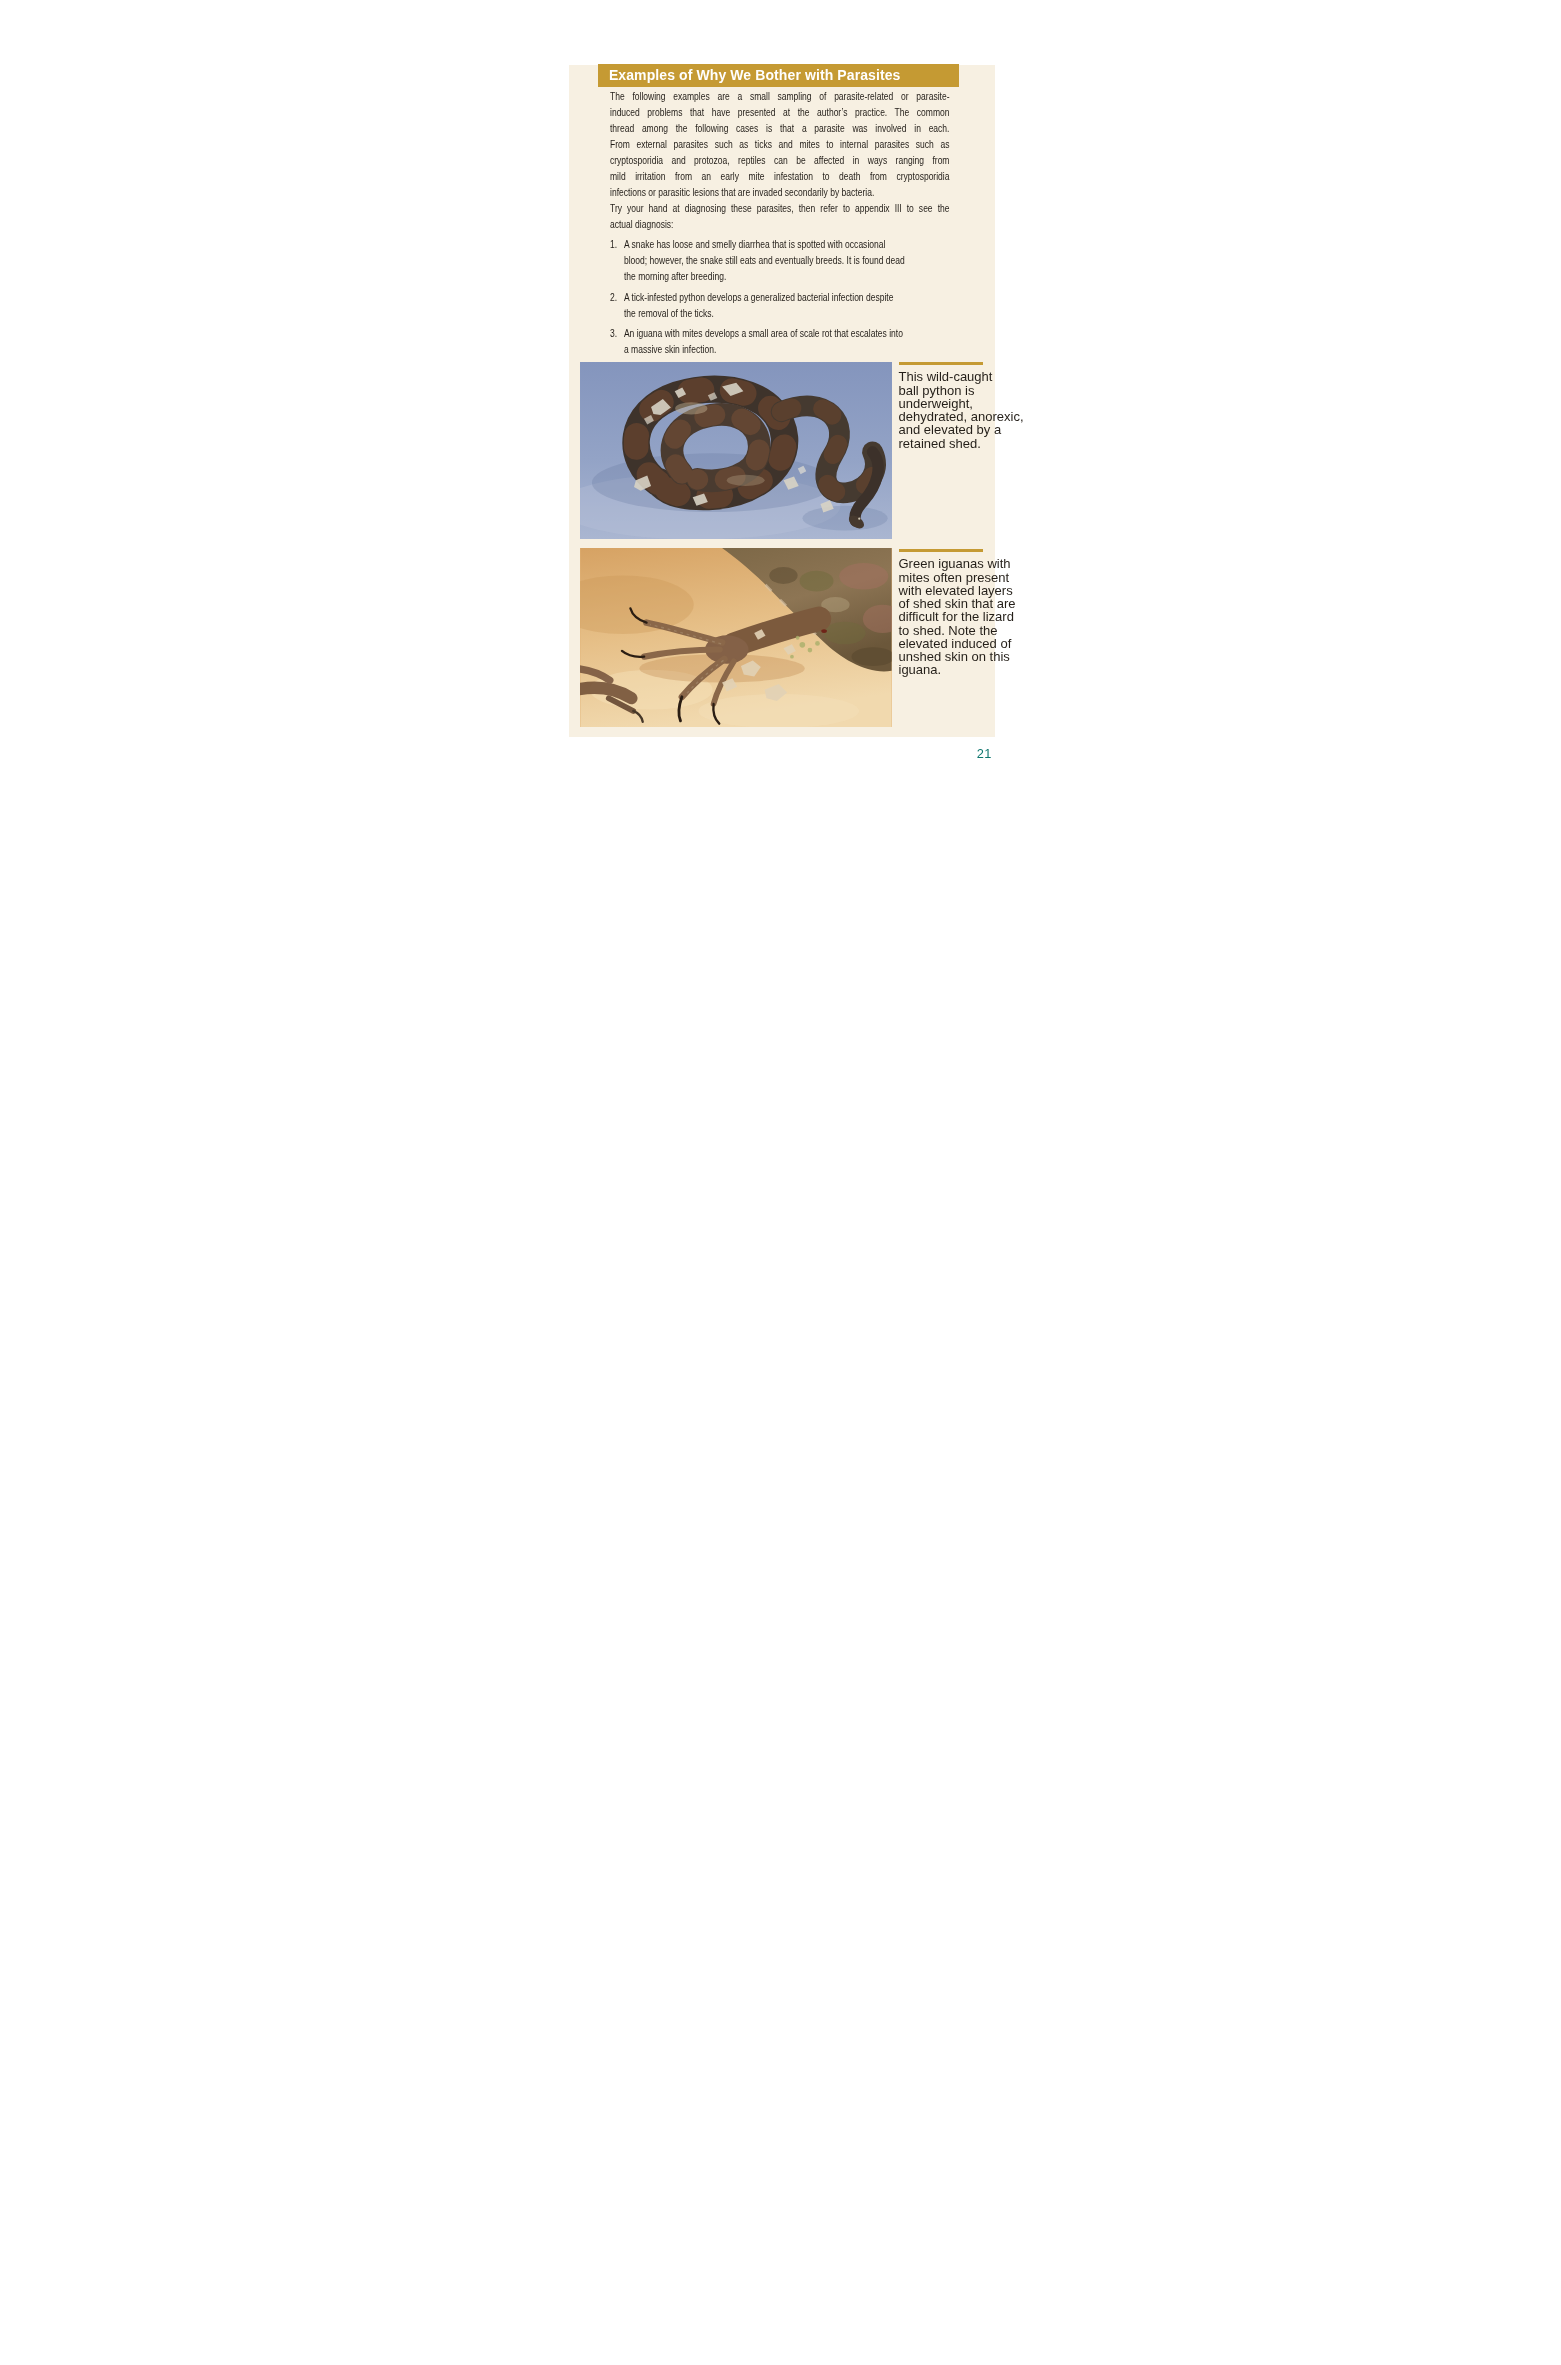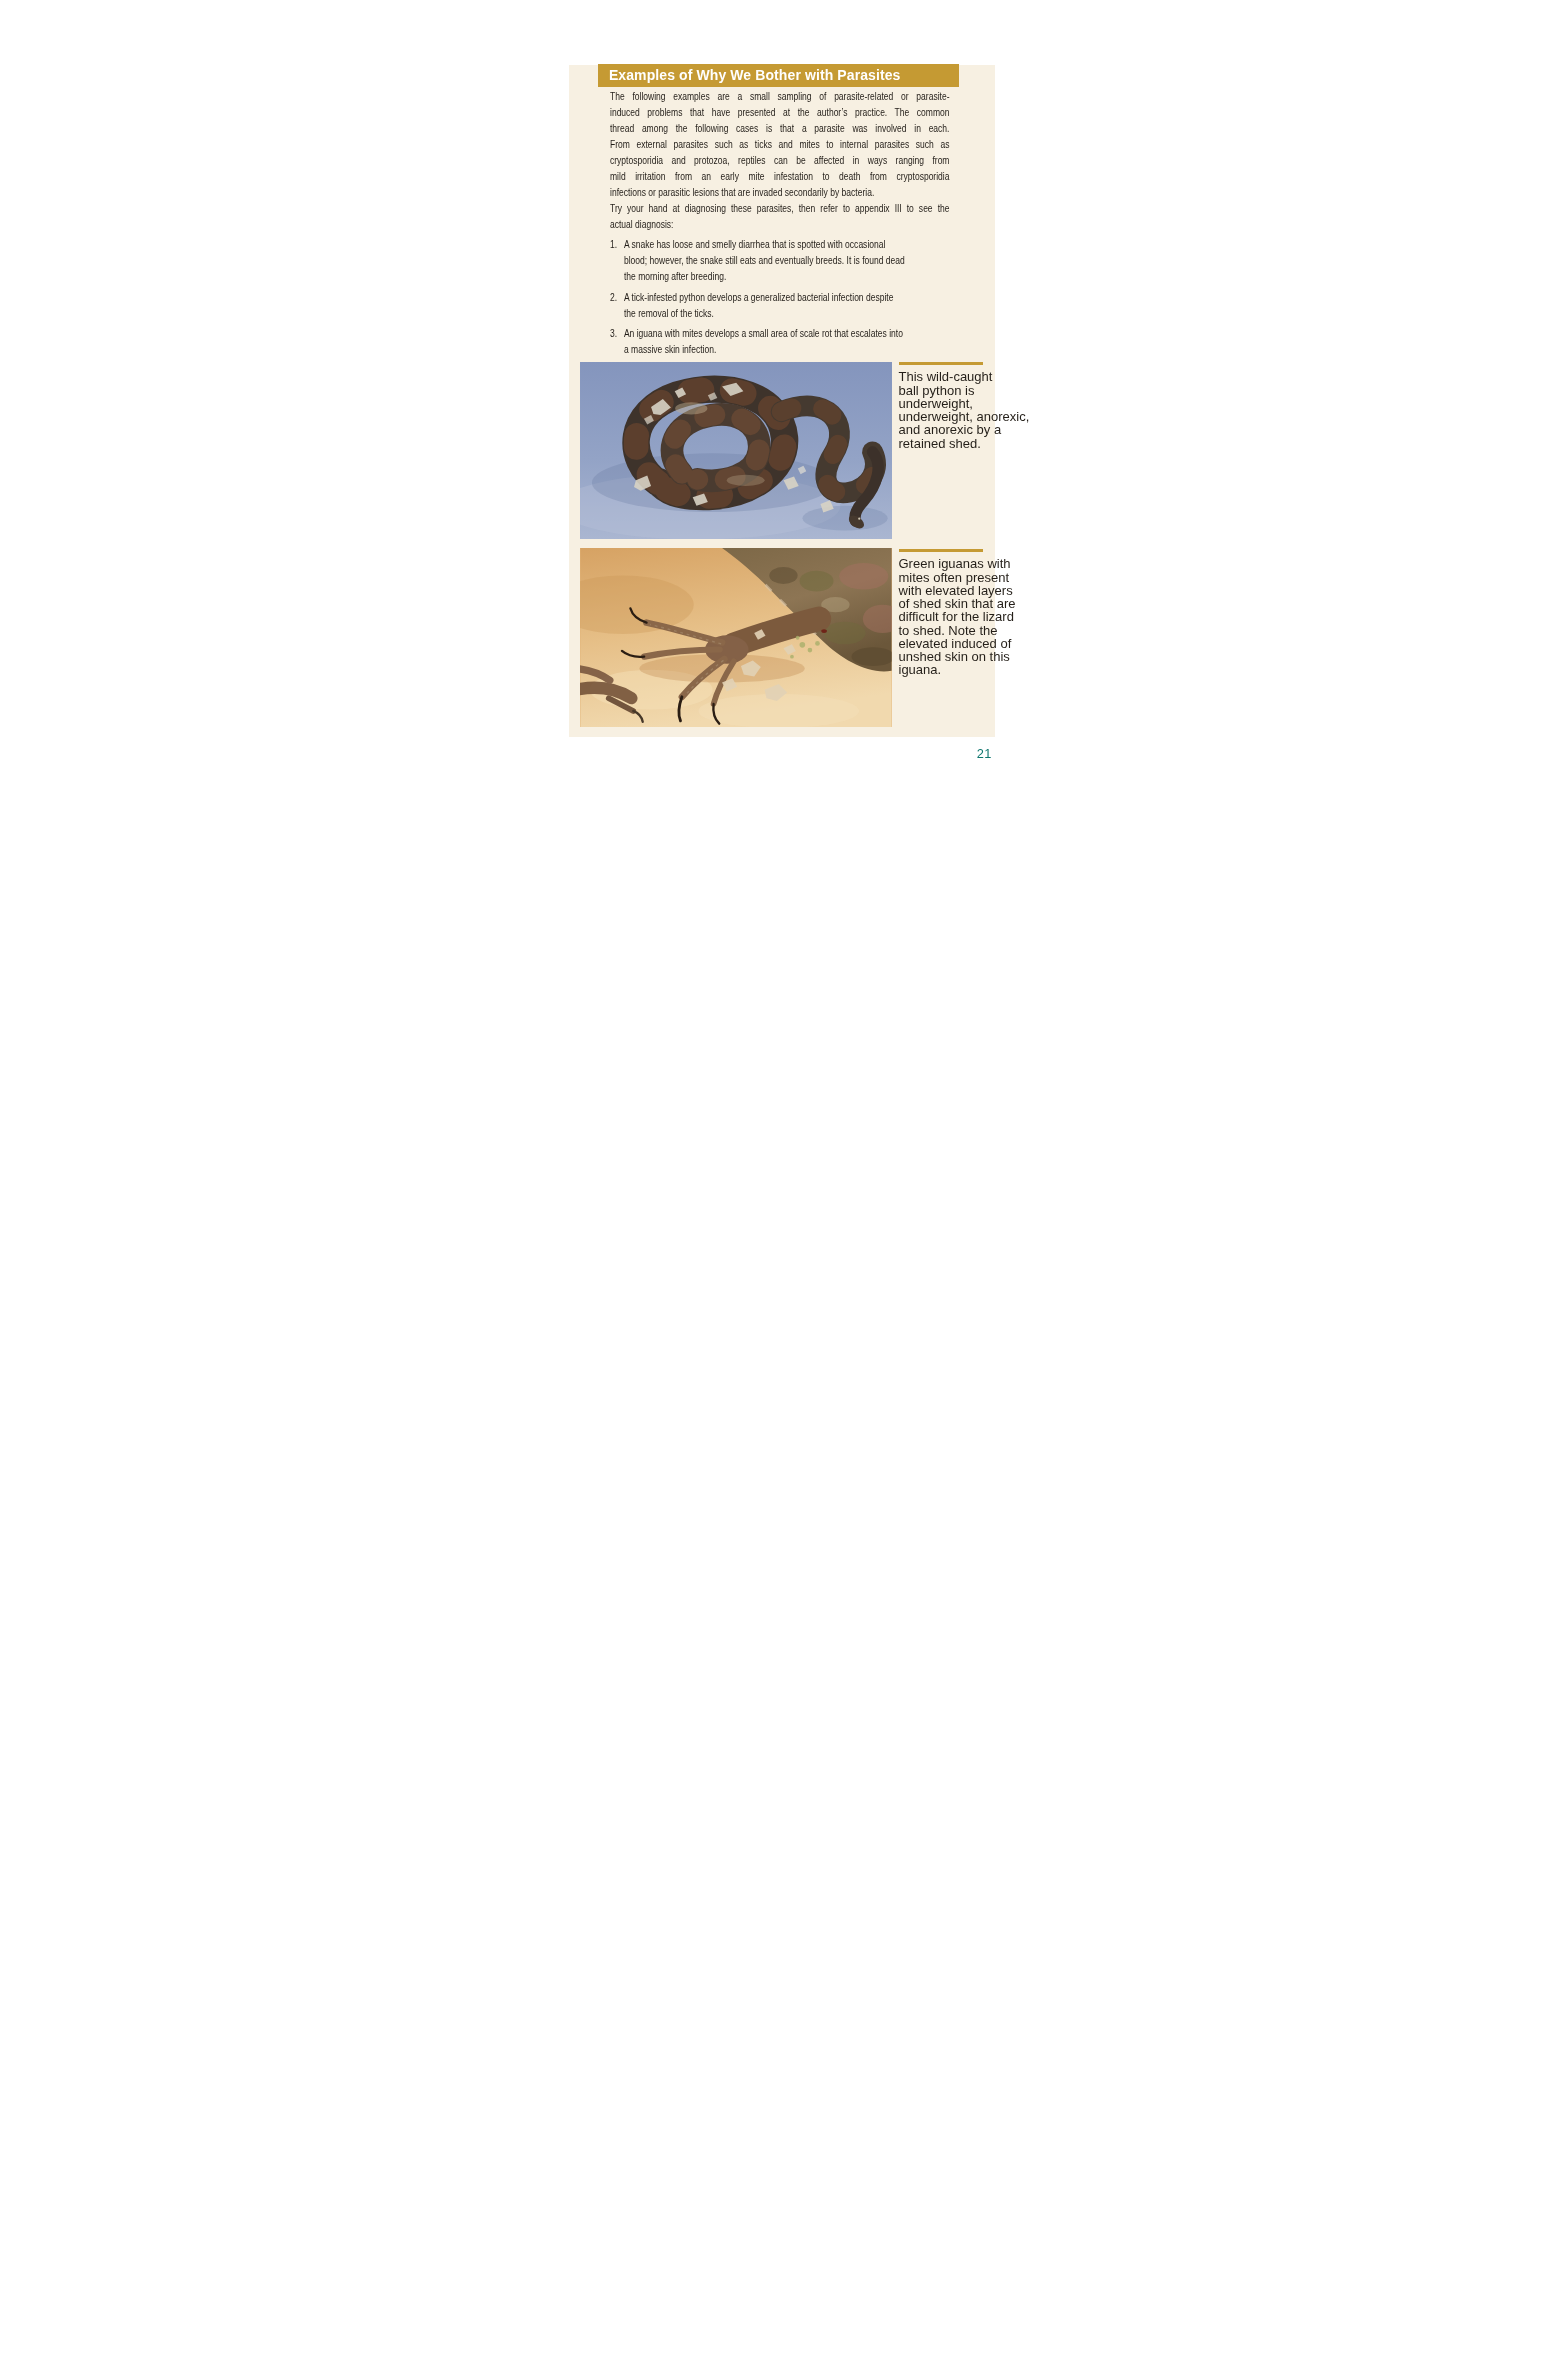--- a/index.html
+++ b/index.html
@@ -140,22 +140,22 @@
           <polygon points="460,225 472,219 478,231 466,237"></polygon>
         </g>
       </svg>
     </div>
 
     <div class="caption cap1">
       <div class="capbar"></div>
       <span class="cline">This wild-caught</span>
       <span class="cline">ball python is</span>
       <span class="cline">underweight,</span>
-      <span class="cline">underweight, anorexic,</span>
-      <span class="cline">and anorexic by a</span>
+      <span class="cline">dehydrated, anorexic,</span>
+      <span class="cline">and elevated by a</span>
       <span class="cline">retained shed.</span>
     </div>
 
     <div class="photo photo2">
       <svg viewBox="0 0 659 379" width="312" height="179" xmlns="http://www.w3.org/2000/svg">
         <defs>
           <linearGradient id="ibg" x1="0" y1="0" x2="0.25" y2="1">
             <stop offset="0" stop-color="#d6a263"></stop>
             <stop offset="0.5" stop-color="#e6bf87"></stop>
             <stop offset="1" stop-color="#f1d9ae"></stop>

